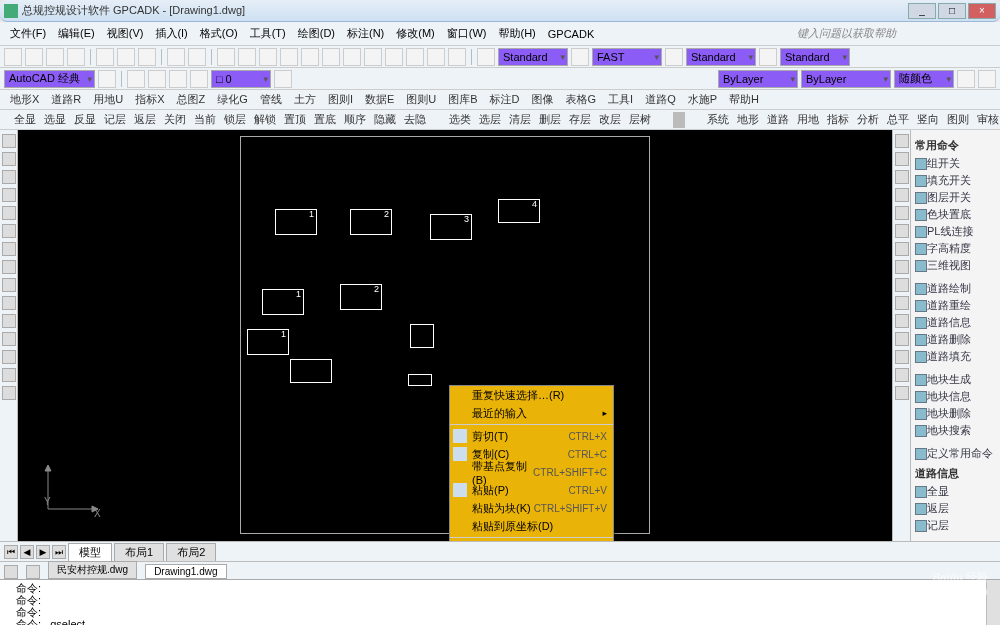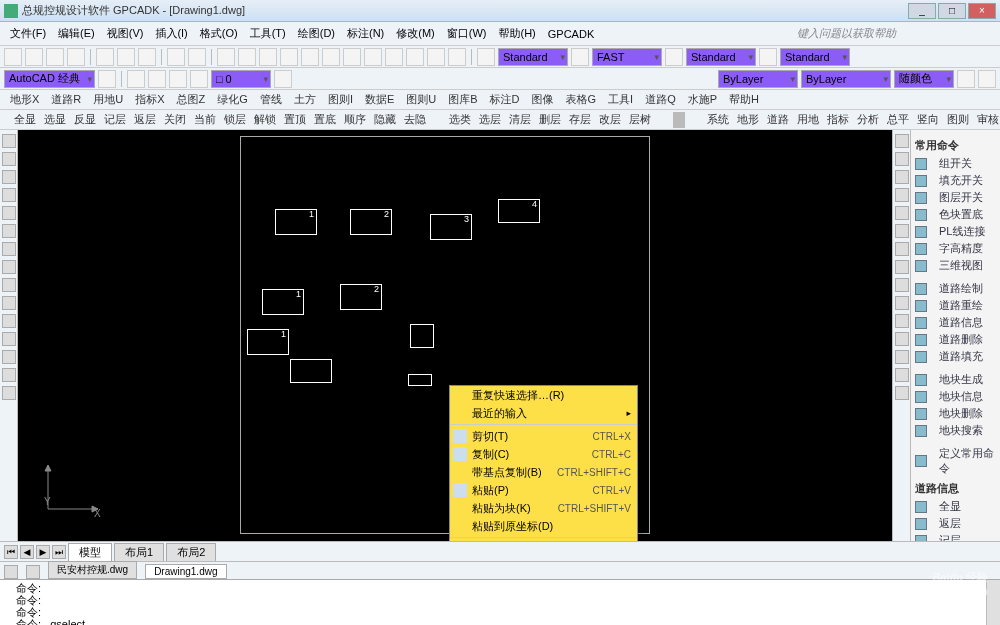--- a/index.html
+++ b/index.html
@@ -1,17 +1,17 @@
 <!DOCTYPE html>
 <html><head>
 <meta charset="utf-8">
 <style>
 * { margin: 0; padding: 0; box-sizing: border-box; font-family: "Microsoft YaHei", SimSun, sans-serif; font-size: 11px; }
 body { background: #e8e8e8; width: 1000px; height: 625px; overflow: hidden; position: relative; }
-.titlebar { background: linear-gradient(#e6eef7, #cde0f2); height: 22px; display: flex; align-items: center; padding: 0 4px; border-bottom: 1px solid #9bb8d6; }
+.titlebar { background: linear-gradient(#e6eef7, #cde0f2); height: 22px; display: flex; align-items: center; padding: 0 4px; border-bottom: 1px solid #9bb8d6; border-radius: 7px; }
 .titlebar .icon { width: 14px; height: 14px; background: #4a7; margin-right: 4px; }
 .titlebar .title { flex: 1; color: #333; }
 .winbtns { display: flex; gap: 2px; }
 .winbtns span { width: 28px; height: 16px; background: #d0d8e4; border: 1px solid #8aa; text-align: center; line-height: 14px; font-size: 10px; }
 .winbtns .close { background: #d36060; color: #fff; }
 .menubar { background: #eef3f8; height: 24px; display: flex; align-items: center; padding: 0 4px; border-bottom: 1px solid #ccc; }
 .menubar span { padding: 0 6px; cursor: default; }
 .menubar .help-hint { margin-left: auto; color: #888; font-style: italic; padding-right: 100px; }
 .toolbar { background: #eef3f8; height: 22px; display: flex; align-items: center; padding: 0 4px; border-bottom: 1px solid #ccc; gap: 3px; }
 .tbtn { width: 18px; height: 18px; background: #f4f4f4; border: 1px solid #ccc; display: inline-block; }
@@ -28,23 +28,23 @@
 .rect { position: absolute; border: 1px solid #fff; }
 .rect .lb { position: absolute; top: -1px; right: 2px; color: #fff; font-size: 9px; }
 .axis { position: absolute; left: 20px; bottom: 20px; color: #888; }
 .axis .y { position: absolute; bottom: 14px; left: 6px; font-size: 10px; }
 .axis .x { position: absolute; left: 56px; bottom: 2px; font-size: 10px; }
 .axis svg { stroke: #888; }
 .righttool { width: 18px; background: #eef3f8; border-left: 1px solid #bbb; display: flex; flex-direction: column; align-items: center; padding-top: 4px; gap: 4px; }
 .righttool span { width: 14px; height: 14px; background: #ddd; border: 1px solid #aaa; }
 .sidepanel { width: 90px; background: #f4f4f4; border-left: 1px solid #bbb; padding: 4px; overflow: hidden; }
 .sidepanel .hdr { font-weight: bold; color: #333; margin: 4px 0 2px; }
-.sidepanel .item { display: flex; align-items: center; gap: 12px; padding: 1px 0; color: #334; cursor: default; }
+.sidepanel .item { display: flex; align-items: center; gap: 0; padding: 1px 0; color: #334; cursor: default; }
 .sidepanel .item .ic { width: 12px; height: 12px; background: #8bc; border: 1px solid #678; flex-shrink: 0; }
-.ctxmenu { position: absolute; left: 431px; top: 255px; width: 189px; background: #fde047; border: 1px solid #888; box-shadow: 2px 2px 6px rgba(0,0,0,.4); z-index: 100; }
+.ctxmenu { position: absolute; left: 431px; top: 255px; width: 165px; background: #eab308; border: 1px solid #888; box-shadow: 2px 2px 6px rgba(0,0,0,.4); z-index: 100; }
 .ctxmenu .row { display: flex; align-items: center; height: 18px; padding: 0 6px 0 22px; position: relative; }
 .ctxmenu .row .ic { position: absolute; left: 3px; width: 14px; height: 14px; }
 .ctxmenu .row.sub::after { content: "▸"; position: absolute; right: 6px; font-size: 9px; }
 .ctxmenu .row .sc { margin-left: auto; color: #555; font-size: 10px; }
 .ctxmenu hr { border: none; border-top: 1px solid #ccc; margin: 2px 0; }
 .tabs { background: #eef3f8; height: 20px; display: flex; align-items: center; padding: 0 4px; border-top: 1px solid #bbb; gap: 2px; }
 .tabs .nav { width: 14px; height: 14px; background: #ddd; border: 1px solid #aaa; text-align: center; line-height: 12px; font-size: 9px; }
 .tabs .tab { padding: 1px 10px; background: #e0e0e0; border: 1px solid #aaa; border-bottom: none; }
 .tabs .tab.active { background: #fff; }
 .filetabs { background: #eef3f8; height: 18px; display: flex; align-items: flex-end; padding: 0 4px; border-top: 1px solid #bbb; gap: 8px; }

